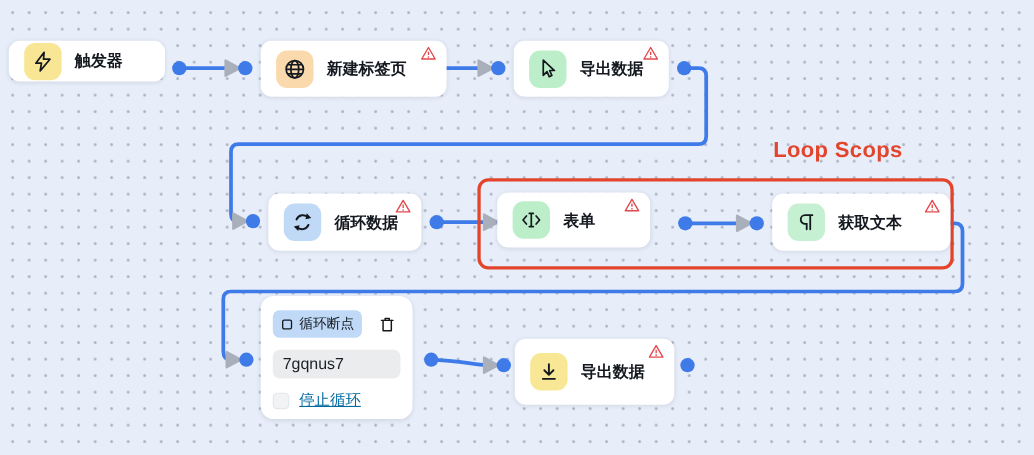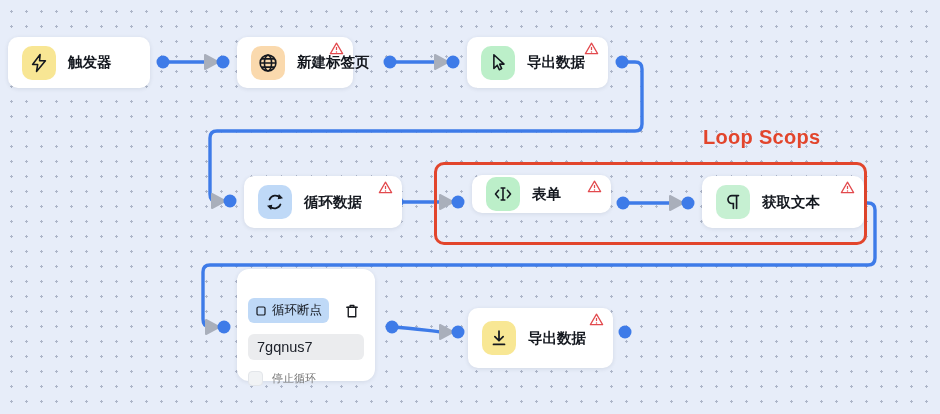--- a/index.html
+++ b/index.html
@@ -36,37 +36,37 @@
   .warn{position:absolute;top:4px;right:9px;width:15px;height:15px;}
   .bg-yellow{background:#F8E694;} .bg-orange{background:#FAD9AD;}
   .bg-green{background:#BCEFC9;}  .bg-blue{background:#BFD9F7;}
   .bg-green2{background:#C6F0D2;} .bg-yellow2{background:#F8E794;}
   
   .bp-card{
     position:absolute;left:237px;top:269px;width:138px;height:112px;z-index:3;
     background:#fff;border-radius:12px;box-shadow:0 1px 4px rgba(30,41,59,.10);
     box-sizing:border-box;padding:13px 11px 0 11px;
   }
-  .bp-row1{display:flex;align-items:center;margin-top:16px;}
+  .bp-row1{display:flex;align-items:center;}
   .bp-badge{
     display:inline-flex;align-items:center;gap:5px;background:#BFD9F7;
     border-radius:6px;padding:4px 7px;font-size:12.5px;font-weight:400;color:#14181f;
   }
   .bp-trash{margin-left:auto;margin-right:3px;cursor:pointer;display:flex;}
   .bp-input{
     margin-top:11px;width:100%;height:26px;box-sizing:border-box;border:none;outline:none;
     background:#EBECEE;border-radius:6px;font-size:14.5px;color:#1b1f27;padding:12px 9px;
     font-family:"Liberation Sans","DejaVu Sans",sans-serif;
   }
   .bp-row3{display:flex;align-items:center;gap:9px;margin-top:11px;}
   .bp-check{
     width:15px;height:15px;background:#F1F3F5;border:1px solid #E3E6EA;border-radius:4px;
     box-sizing:border-box;cursor:pointer;
   }
-  .bp-check-label{font-size:11px;color:#737373;}
+  .bp-check-label{font-size:14px;color:#0369a1;text-decoration:underline;}
 </style>
 </head>
 <body>
 
 <div id="canvas">
 
   <svg class="edge-layer" width="940" height="414" viewBox="0 0 940 414">
     <path class="edge" d="M163 62 H207"></path>
     <path class="edge" d="M390 62 H437"></path>
     <path class="edge" d="M622 62 H635 Q642 62 642 69 V124 Q642 131 635 131 H217 Q210 131 210 138 V194 Q210 201 216 201"></path>
@@ -96,30 +96,30 @@
     <circle class="port" cx="855" cy="203" r="6.5"></circle>
     <circle class="port" cx="224" cy="327" r="6.5"></circle>
     <circle class="port" cx="392" cy="327" r="6.5"></circle>
     <circle class="port" cx="458" cy="332" r="6.5"></circle>
     <circle class="port" cx="625" cy="332" r="6.5"></circle>
   </svg>
 
   <div class="loop-rect"></div>
   <div class="loop-label">Loop Scops</div>
 
-  <div class="node" style="left:8px;top:37px;width:142px;height:51px">
+  <div class="node" style="left:8px;top:37px;width:142px;height:37px">
     <span class="nicon bg-yellow">
       <svg width="22" height="22" viewBox="0 0 24 24">
           <path d="M13.2 2.8 L5 13.6 H10.6 L9.3 21.2 L19 9.6 H12.6 Z" fill="none" stroke="#14181f" stroke-width="1.7" stroke-linejoin="round"></path>
         </svg>
     </span>
     <span class="nlabel">触发器</span>
   </div>
 
-  <div class="node" style="left:237px;top:37px;width:116px;height:51px">
+  <div class="node" style="left:237px;top:37px;width:169px;height:51px">
     <span class="nicon bg-orange">
       <svg width="22" height="22" viewBox="0 0 24 24" fill="none" stroke="#14181f" stroke-width="1.7">
         <circle cx="12" cy="12" r="8.6"></circle>
           <ellipse cx="12" cy="12" rx="3.9" ry="8.6"></ellipse>
         <path d="M3.4 12 H20.6 M4.8 7.5 H19.2 M4.8 16.5 H19.2"></path>
       </svg>
     </span>
     <span class="nlabel">新建标签页</span>
     <span class="warn">
       <svg width="15" height="15" viewBox="0 0 24 24">
@@ -139,40 +139,40 @@
     <span class="nlabel">导出数据</span>
     <span class="warn">
       <svg width="15" height="15" viewBox="0 0 24 24">
           <path d="M12 3.5 L21.8 20.2 H2.2 Z" fill="none" stroke="#E2494D" stroke-width="2" stroke-linejoin="round"></path>
           <line x1="12" y1="9.5" x2="12" y2="14.5" stroke="#E2494D" stroke-width="2"></line>
           <circle cx="12" cy="17.4" r="1.2" fill="#E2494D"></circle>
         </svg>
     </span>
   </div>
 
-  <div class="node" style="left:244px;top:176px;width:158px;height:52px">
+  <div class="node" style="left:244px;top:176px;width:139px;height:52px">
     <span class="nicon bg-blue">
       <svg width="22" height="22" viewBox="0 0 24 24" fill="none" stroke="#14181f" stroke-width="2" stroke-linecap="round">
         <path d="M6.1 9.3 A6.9 6.9 0 0 1 17.6 7.3"></path>
         <path d="M17.9 14.7 A6.9 6.9 0 0 1 6.4 16.7"></path>
         <polygon points="16.2,3.2 20.7,7.8 15.0,9.0" fill="#14181f" stroke="none"></polygon>
         <polygon points="7.8,20.8 3.3,16.2 9.0,15.0" fill="#14181f" stroke="none"></polygon>
       </svg>
     </span>
     <span class="nlabel">循环数据</span>
     <span class="warn">
       <svg width="15" height="15" viewBox="0 0 24 24">
           <path d="M12 3.5 L21.8 20.2 H2.2 Z" fill="none" stroke="#E2494D" stroke-width="2" stroke-linejoin="round"></path>
           <line x1="12" y1="9.5" x2="12" y2="14.5" stroke="#E2494D" stroke-width="2"></line>
           <circle cx="12" cy="17.4" r="1.2" fill="#E2494D"></circle>
         </svg>
     </span>
   </div>
 
-  <div class="node" style="left:472px;top:175px;width:139px;height:38px">
+  <div class="node" style="left:452px;top:175px;width:139px;height:50px">
     <span class="nicon bg-green">
       <svg width="22" height="22" viewBox="0 0 24 24" fill="none" stroke="#14181f" stroke-width="1.7" stroke-linecap="round" stroke-linejoin="round">
         <path d="M7.2 8 L3.8 12 L7.2 16"></path>
           <path d="M16.8 8 L20.2 12 L16.8 16"></path>
         <path d="M10 5.5 H14 M12 5.5 V18.5 M10 18.5 H14"></path>
       </svg>
     </span>
     <span class="nlabel">表单</span>
     <span class="warn">
       <svg width="15" height="15" viewBox="0 0 24 24">

